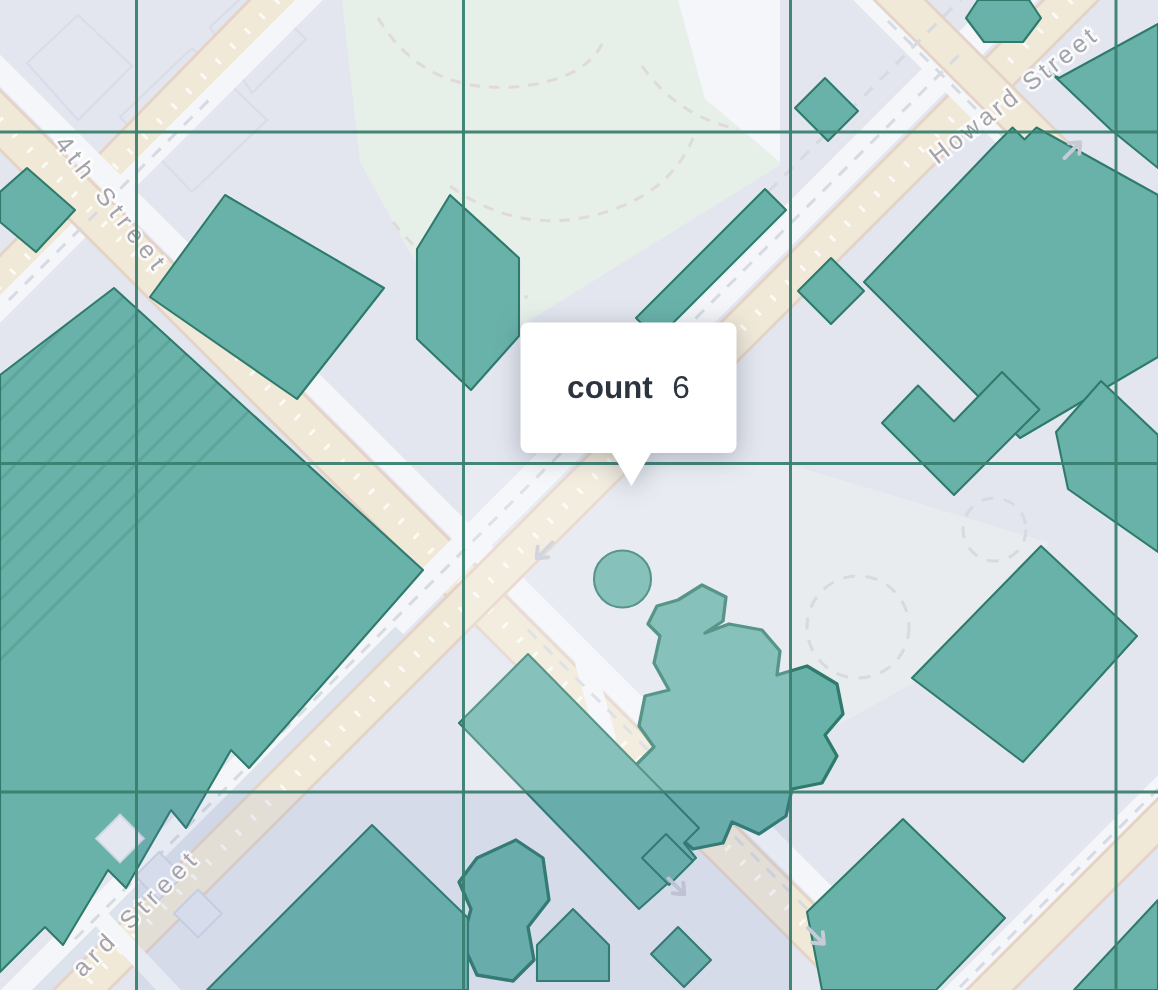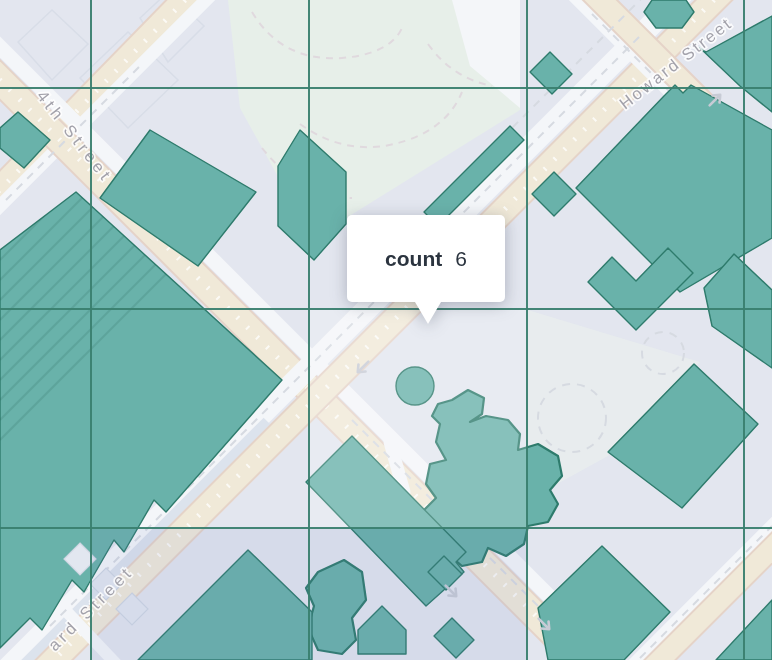--- a/index.html
+++ b/index.html
@@ -26,21 +26,21 @@
   .alleycut{stroke:var(--c-minor_road);}
   .arrow{stroke:var(--c-road_arrow);stroke-width:2.6;fill:none;stroke-linecap:round;stroke-linejoin:round;}
   .tint-blue{fill:var(--c-tint_blue);}
   .tint-hi{fill:var(--c-tint_highlight);}
   .grid-line{stroke:var(--c-grid_line);stroke-width:2;stroke-opacity:.95;}
   .street-label{fill:var(--c-label_text);paint-order:stroke;stroke:var(--c-label_halo);stroke-width:3.5px;
     font-family:"Liberation Sans",sans-serif;font-size:16.5px;letter-spacing:4px;}
 
   
   .tooltip-wrap{position:absolute;left:347px;top:215px;filter:drop-shadow(0 3px 8px rgba(40,50,70,.3));}
-  .tooltip-box{position:relative;width:158px;height:87px;background:#ffffff;border-radius:5px;
+  .tooltip-box{position:relative;width:144px;height:87px;background:#ffffff;border-radius:5px;
     display:flex;align-items:center;justify-content:center;gap:13px;
     color:var(--c-tooltip_text);font-size:21px;}
   .t-label{font-weight:700;}
   .t-value{font-weight:400;}
   .t-arrow{position:absolute;left:50%;top:100%;margin-left:-11px;width:0;height:0;
     border-left:13px solid transparent;border-right:13px solid transparent;border-top:22px solid #ffffff;}
 </style>
 </head>
 <body>
 

